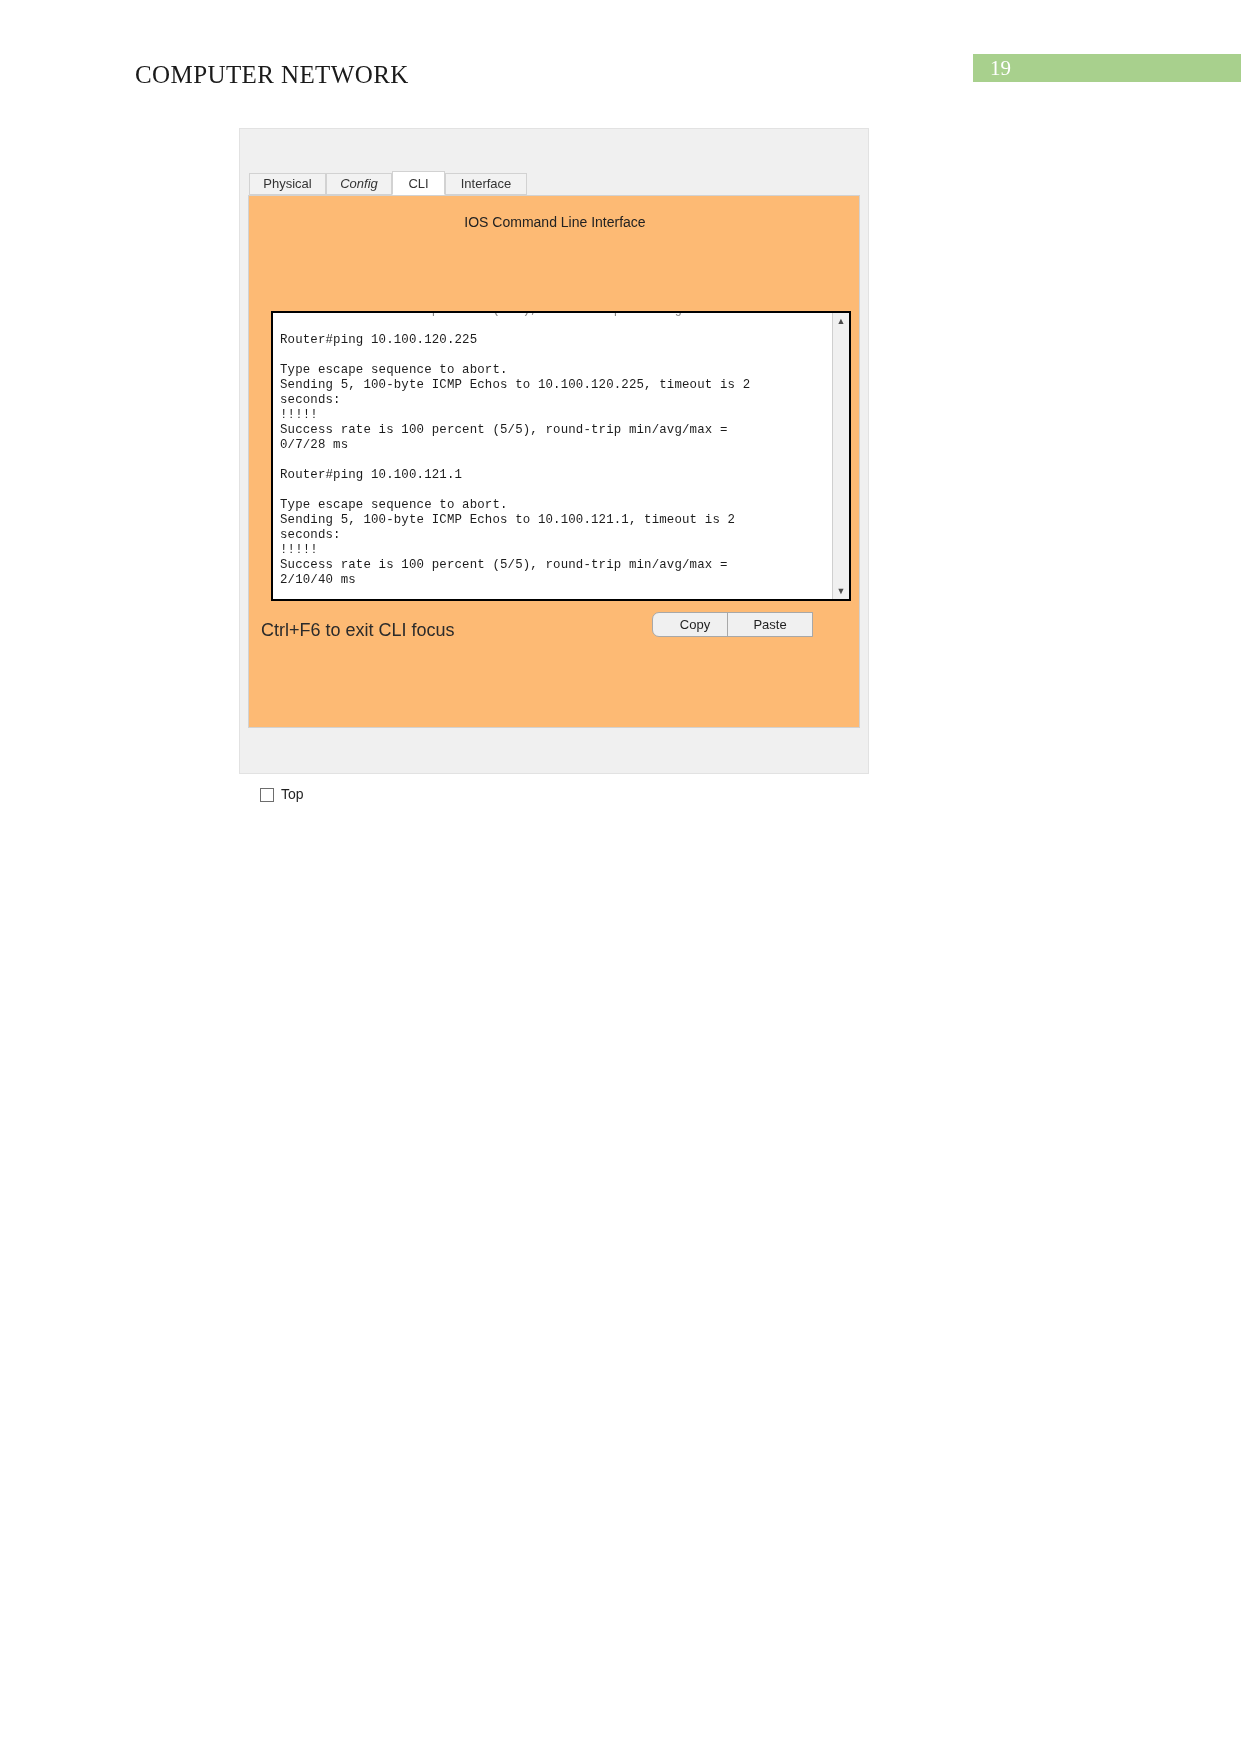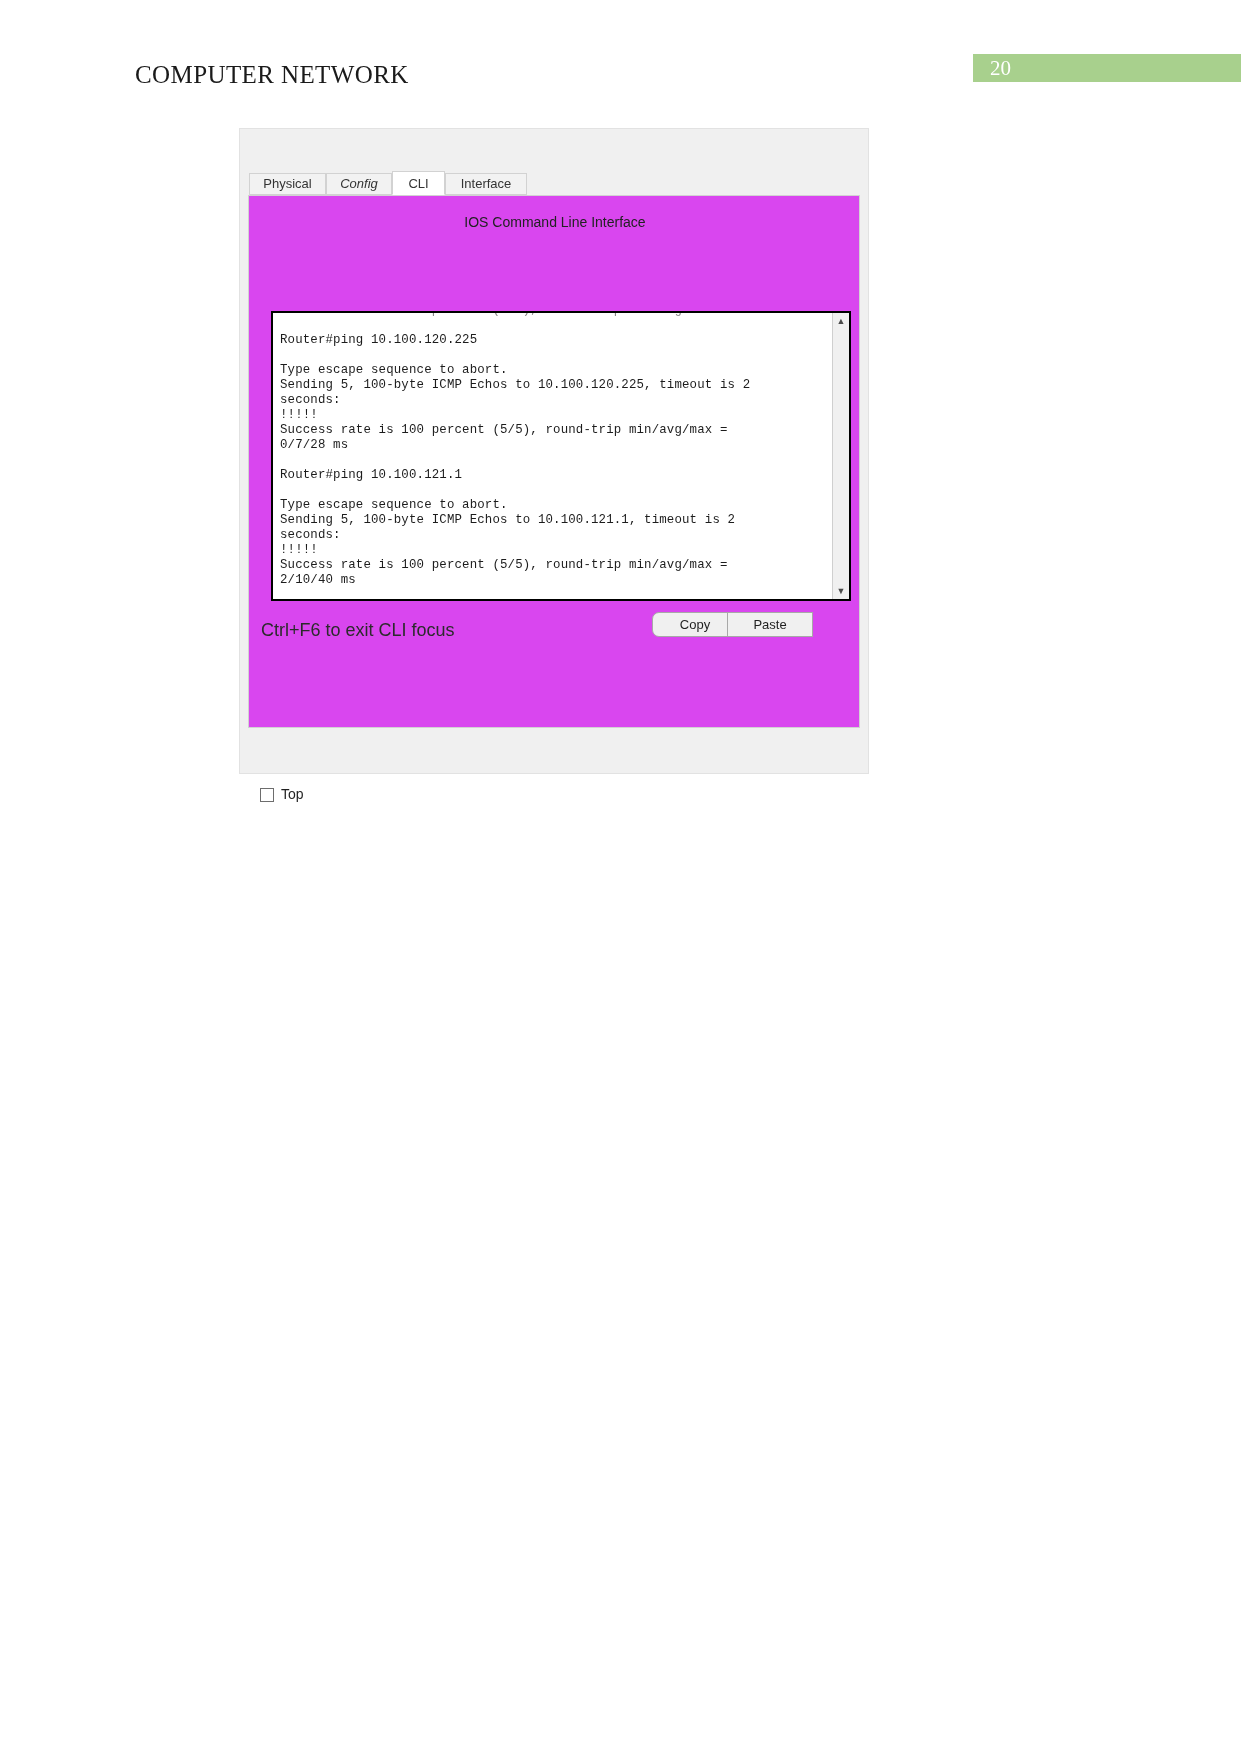--- a/index.html
+++ b/index.html
@@ -137,21 +137,21 @@
   .tab-config   { left: 77px; width: 66px; font-style: italic; }
   .tab-cli      { left: 143px; width: 53px; }
   .tab-attributes { left: 196px; width: 82px; }
 
   .tab-panel {
     position: absolute;
     left: 0;
     top: 22px;
     width: 612px;
     height: 533px;
-    background: #d946ef;
+    background: #fdba74;
     border: 1px solid #d2d2d2;
     box-sizing: border-box;
   }
   .cli-heading {
     position: absolute;
     top: 18px;
     left: 0;
     width: 612px;
     text-align: center;
     font-size: 14px;
@@ -261,21 +261,21 @@
     font-size: 14px;
     color: #1f1f1f;
   }
 </style>
 </head>
 <body>
 
 <div class="doc-header">
   <div class="doc-title">COMPUTER NETWORK</div>
   <div class="page-badge">
-    <span class="page-badge-num">20</span>
+    <span class="page-badge-num">19</span>
   </div>
 </div>
 
 <div class="pt-window">
 
 
   <div class="pt-body">
 
     <div class="tabstrip">
       <div class="tab tab-physical">Physical</div>

